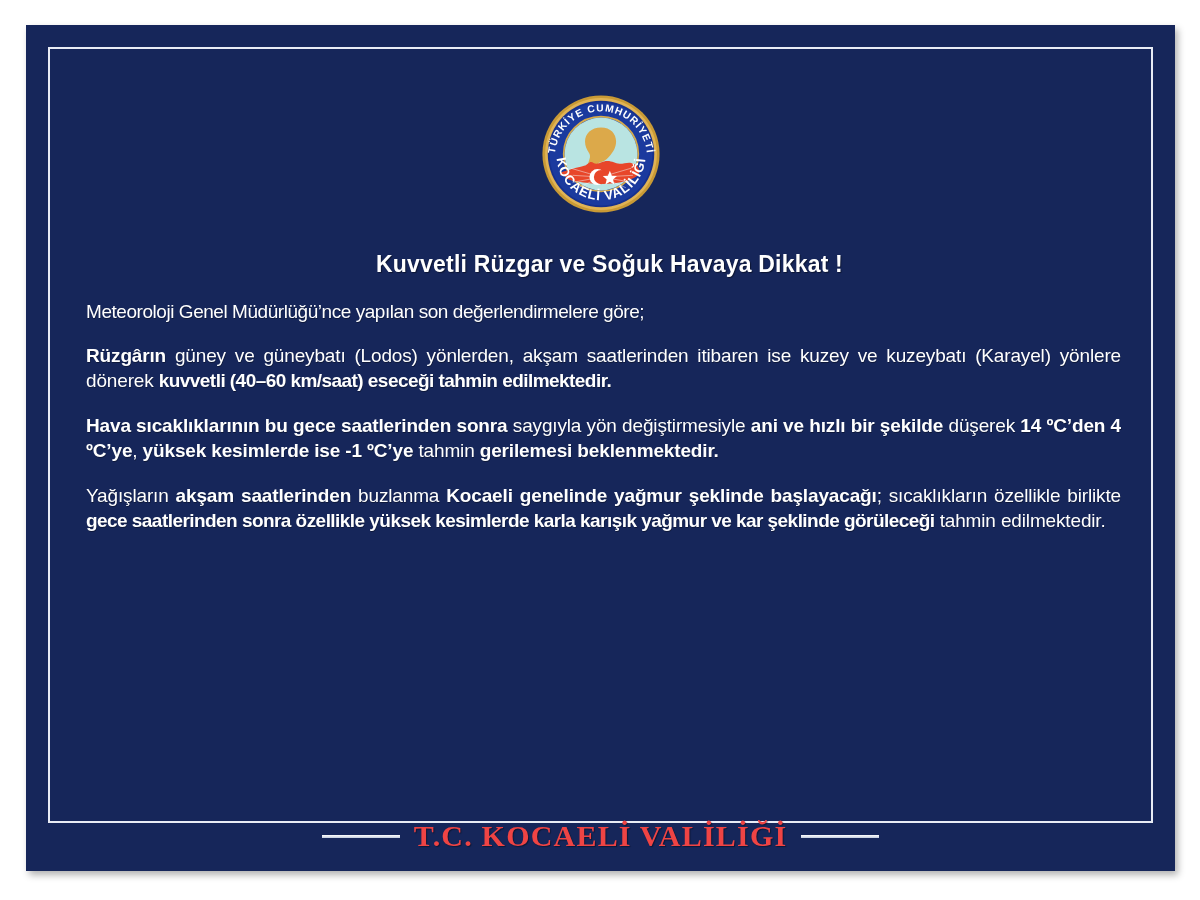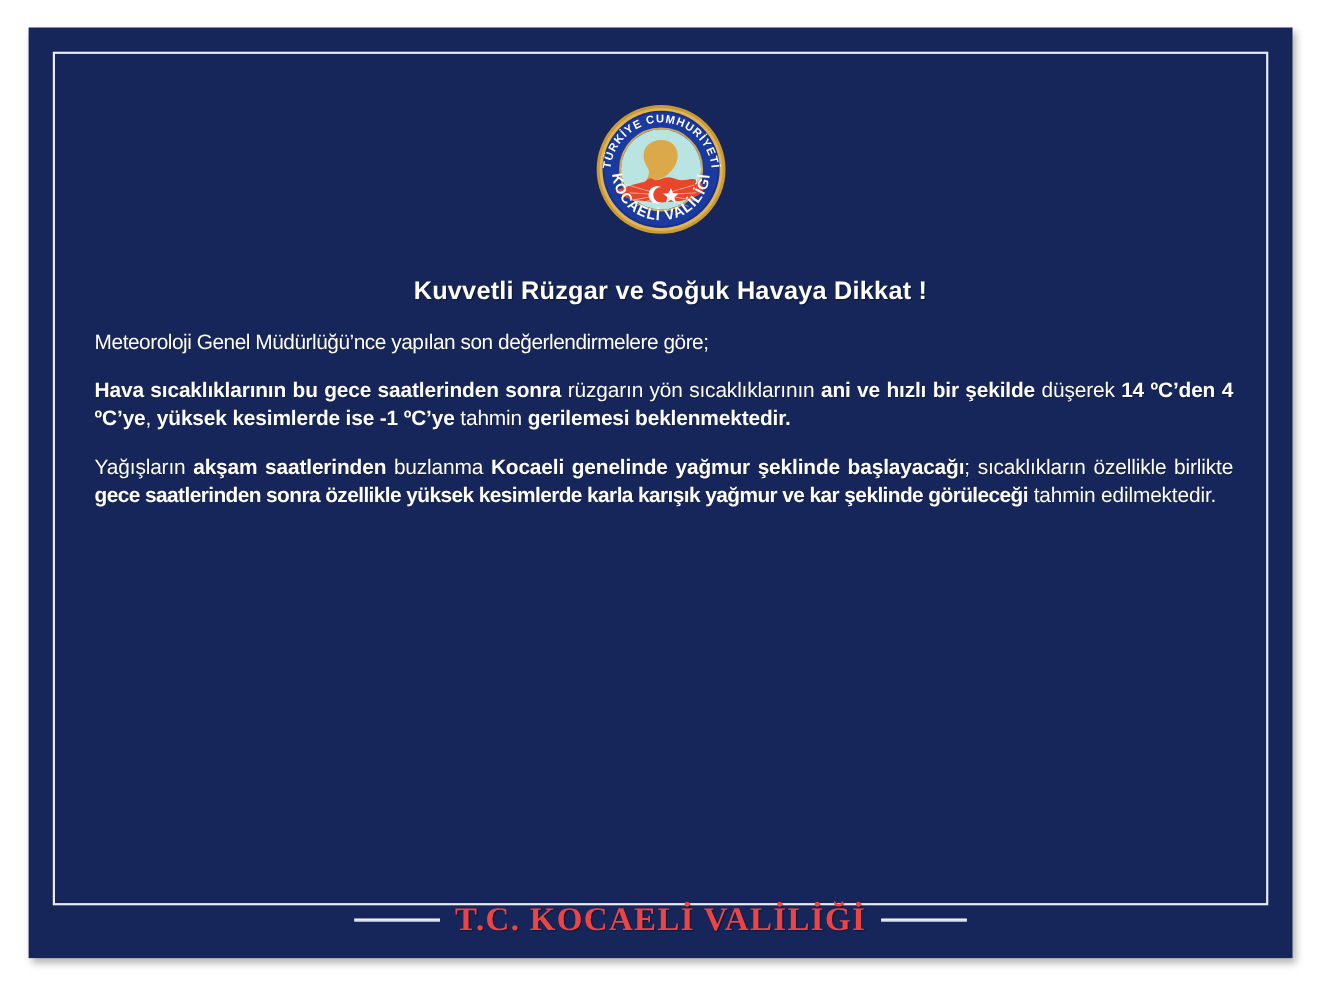--- a/index.html
+++ b/index.html
@@ -205,22 +205,23 @@
             </text>
           </svg>
         </div>
 
         <div class="headline">Kuvvetli Rüzgar ve Soğuk Havaya Dikkat !</div>
 
         <div class="body-block">
 
           <div class="lede">Meteoroloji Genel Müdürlüğü’nce yapılan son değerlendirmelere göre;</div>
 
-
-          <p class="para"><b>Hava sıcaklıklarının bu gece saatlerinden sonra</b><span> rüzgarın yön sıcaklıklarının </span><b>ani ve hızlı bir şekilde</b><span> düşerek </span><b>14 ºC’den 4 ºC’ye</b><span>, </span><b>yüksek kesimlerde ise -1 ºC’ye</b><span> tahmin </span><b>gerilemesi beklenmektedir.</b></p>
+          <p class="para"><b>Rüzgârın</b><span> güney ve güneybatı (Lodos) yönlerden, akşam saatlerinden itibaren ise kuzey ve kuzeybatı (Karayel) yönlere dönerek </span><b class="tight">kuvvetli (40–60 km/saat) eseceği tahmin edilmektedir.</b></p>
+
+          <p class="para"><b>Hava sıcaklıklarının bu gece saatlerinden sonra</b><span> saygıyla yön değiştirmesiyle </span><b>ani ve hızlı bir şekilde</b><span> düşerek </span><b>14 ºC’den 4 ºC’ye</b><span>, </span><b>yüksek kesimlerde ise -1 ºC’ye</b><span> tahmin </span><b>gerilemesi beklenmektedir.</b></p>
 
           <p class="para"><span>Yağışların </span><b>akşam saatlerinden</b><span> buzlanma </span><b>Kocaeli genelinde yağmur şeklinde başlayacağı</b><span>; sıcaklıkların özellikle birlikte </span><b class="tight">gece saatlerinden sonra özellikle yüksek kesimlerde karla karışık yağmur ve kar şeklinde görüleceği</b><span> tahmin edilmektedir.</span></p>
 
 
 
         </div>
 
       </div>
     </div>
 

